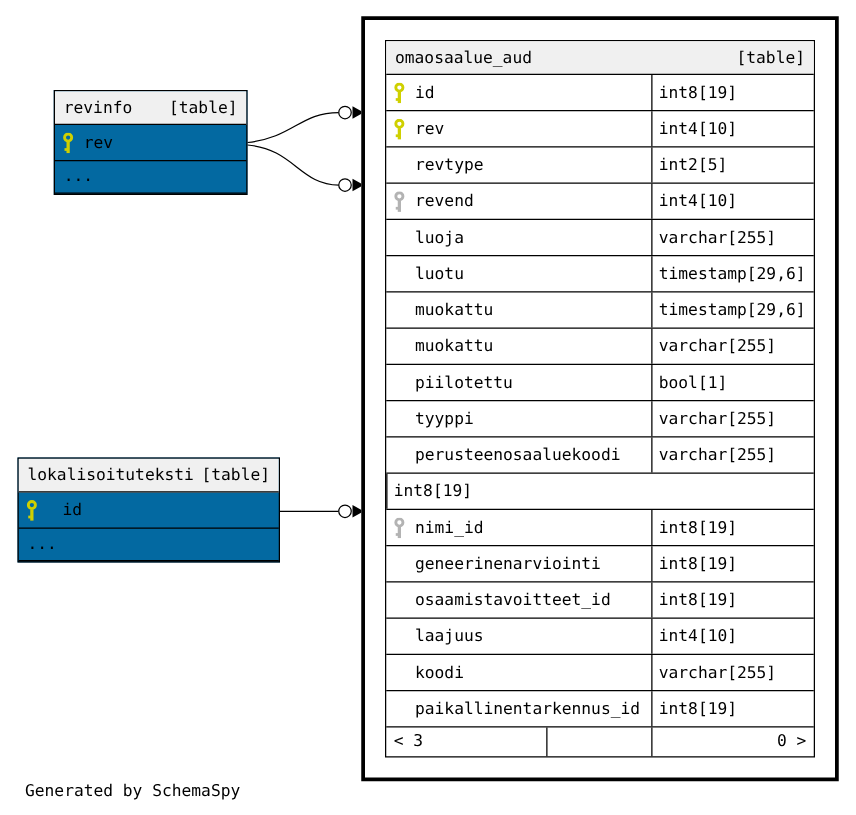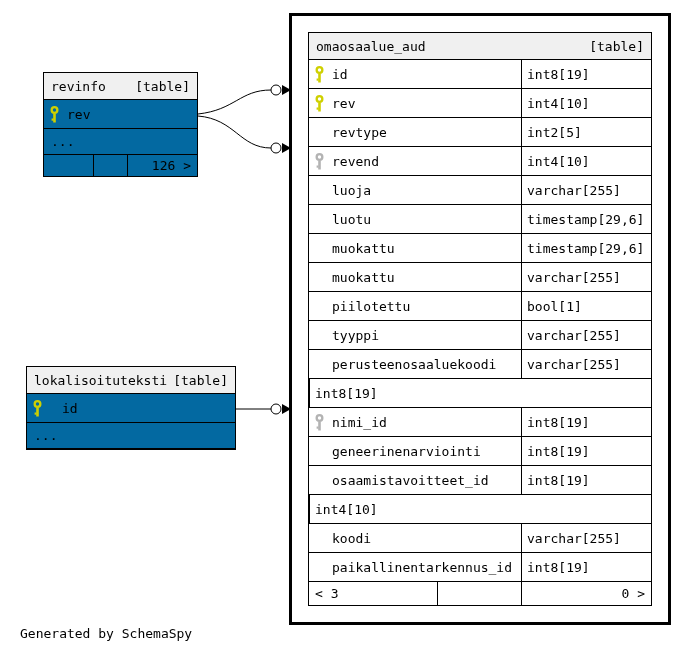--- a/index.html
+++ b/index.html
@@ -78,28 +78,23 @@
           <span class="keyicon key-primary"><svg width="9" height="17" viewBox="0 0 9 17">
               <path d="M4.5 0 A4 4 0 1 0 4.5 8 A4 4 0 1 0 4.5 0 M4.5 2.3 A1.7 1.7 0 1 1 4.5 5.7 A1.7 1.7 0 1 1 4.5 2.3" fill="currentColor" fill-rule="evenodd"></path>
               <rect x="3.2" y="7.5" width="2.6" height="9" fill="currentColor"></rect>
               <rect x="1.6" y="12.5" width="2" height="2.2" fill="currentColor"></rect>
             </svg></span>
           <span>rev</span>
         </div>
       </div>
     </div>
   <div class="ellipsisrow">...</div>
-  <div class="pager" style="height:21px;">
-    <div class="pcell" style="width:49px;"></div>
-    <div class="pcell" style="width:34px;"></div>
-    <div class="pcell pright" style="flex:1;">126 &gt;</div>
-  </div>
 </div>
 
-<div class="tbox" style="left:14px;top:366px;width:210px;margin-left:12px;">
+<div class="tbox" style="left:14px;top:366px;width:210px;">
   <div class="thead">
     <span>lokalisoituteksti</span>
     <span>[table]</span>
   </div>
   <div>
 
       <div class="row" style="height:29px;">
         <div class="namecell">
           <span class="keyicon key-primary" style="margin-right:20px;"><svg width="9" height="17" viewBox="0 0 9 17">
               <path d="M4.5 0 A4 4 0 1 0 4.5 8 A4 4 0 1 0 4.5 0 M4.5 2.3 A1.7 1.7 0 1 1 4.5 5.7 A1.7 1.7 0 1 1 4.5 2.3" fill="currentColor" fill-rule="evenodd"></path>
@@ -287,20 +282,28 @@
                 <path d="M4.5 0 A4 4 0 1 0 4.5 8 A4 4 0 1 0 4.5 0 M4.5 2.3 A1.7 1.7 0 1 1 4.5 5.7 A1.7 1.7 0 1 1 4.5 2.3" fill="currentColor" fill-rule="evenodd"></path>
                 <rect x="3.2" y="7.5" width="2.6" height="9" fill="currentColor"></rect>
                 <rect x="1.6" y="12.5" width="2" height="2.2" fill="currentColor"></rect>
               </svg></span>
             <span>osaamistavoitteet_id</span>
           </div>
           <div class="typecell">int8[19]</div>
         </div>
 
         <div class="row">
+          <div class="namecell">
+            <span class="keyicon key-none"><svg width="9" height="17" viewBox="0 0 9 17">
+                <path d="M4.5 0 A4 4 0 1 0 4.5 8 A4 4 0 1 0 4.5 0 M4.5 2.3 A1.7 1.7 0 1 1 4.5 5.7 A1.7 1.7 0 1 1 4.5 2.3" fill="currentColor" fill-rule="evenodd"></path>
+                <rect x="3.2" y="7.5" width="2.6" height="9" fill="currentColor"></rect>
+                <rect x="1.6" y="12.5" width="2" height="2.2" fill="currentColor"></rect>
+              </svg></span>
+            <span>laajuus</span>
+          </div>
           <div class="typecell">int4[10]</div>
         </div>
 
         <div class="row">
           <div class="namecell">
             <span class="keyicon key-none"><svg width="9" height="17" viewBox="0 0 9 17">
                 <path d="M4.5 0 A4 4 0 1 0 4.5 8 A4 4 0 1 0 4.5 0 M4.5 2.3 A1.7 1.7 0 1 1 4.5 5.7 A1.7 1.7 0 1 1 4.5 2.3" fill="currentColor" fill-rule="evenodd"></path>
                 <rect x="3.2" y="7.5" width="2.6" height="9" fill="currentColor"></rect>
                 <rect x="1.6" y="12.5" width="2" height="2.2" fill="currentColor"></rect>
               </svg></span>

